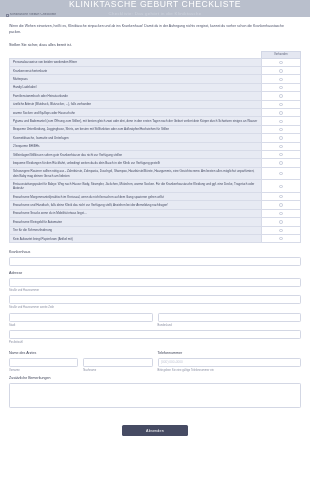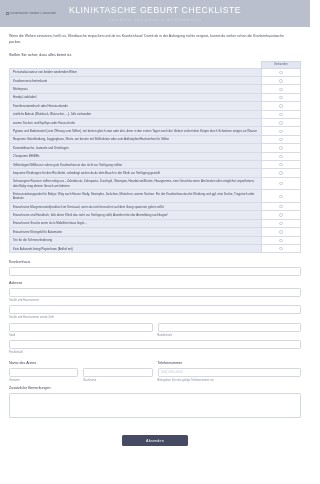--- a/index.html
+++ b/index.html
@@ -14,23 +14,23 @@
   body {
     width: 310px;
     min-height: 484px;
     color: #3d4159;
     -webkit-font-smoothing: none;
   }
 
   
   .header {
     background: #b9bfcc;
-    height: 27px;
+    height: 17px;
     display: flex;
-    align-items: center;
+    align-items: flex-end;
     position: relative;
     padding: 0 6px;
   }
   .header-logo {
     font-size: 3.2px;
     line-height: 1.1;
     color: #5b6073;
     letter-spacing: 0.1px;
     display: flex;
     align-items: center;

